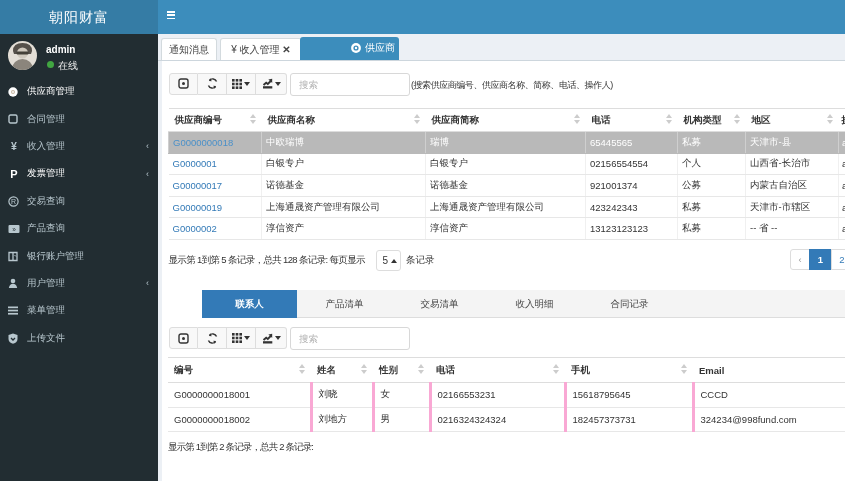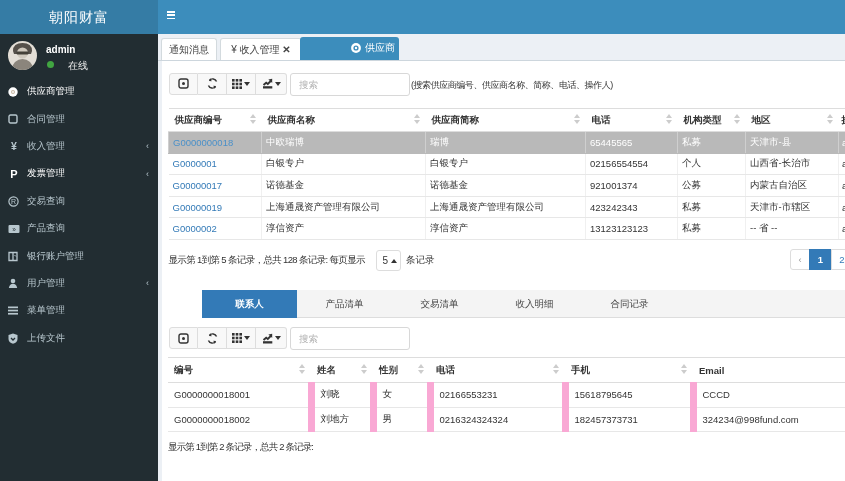--- a/index.html
+++ b/index.html
@@ -11,21 +11,21 @@
 #logo { left:0; top:0; width:158px; height:34px; background:#357ca5; color:#fff; font-size:14px; text-align:center; line-height:34px; letter-spacing:1px; }
 #nav { left:158px; top:0; right:0; height:34px; background:#3c8dbc; }
 #burger { left:9px; top:11.4px; width:8px; }
 #burger div { height:1.4px; background:#fff; margin-bottom:1.7px; }
 
 
 #sidebar { left:0; top:34px; width:158px; height:447px; background:#222d32; }
 #avatar { left:8px; top:7px; width:29px; height:29px; border-radius:50%; background:#e3ded6; overflow:hidden; }
 #uname { left:46px; top:10px; color:#fff; font-weight:bold; font-size:10px; }
 #odot { left:47px; top:26.5px; width:7px; height:7px; border-radius:50%; background:#41a541; }
-#online { left:68px; top:24.5px; color:#ececec; font-size:10px; }
+#online { left:58px; top:24.5px; color:#ececec; font-size:10px; }
 #menu { left:0; top:44px; width:158px; }
 .mi { height:27.4px; display:flex; align-items:center; color:#b8c7ce; font-size:9.5px; position:relative; }
 .mi .ic { width:12px; margin-left:8px; margin-right:7px; text-align:center; flex:0 0 12px; }
 .mi.on { color:#fff; }
 .mi .ar { position:absolute; right:9px; color:#b8c7ce; font-size:9px; }
 
 
 #content { left:158px; top:34px; width:687px; height:447px; background:#ecf0f5; }
 #whitebg { left:162px; top:60px; width:683px; height:421px; background:#fff; }
 
@@ -47,21 +47,21 @@
 table { border-collapse:collapse; table-layout:fixed; background:#fff; }
 th, td { font-size:9.5px; padding:4px 6px; text-align:left; overflow:hidden; white-space:nowrap; font-weight:normal; }
 th { color:#333; font-weight:bold; position:relative; }
 .t1 th { height:23px; border-top:1px solid #ddd; border-bottom:1px solid #ddd; }
 .t1 td { padding:0 4px; height:21.6px; border-bottom:1px solid #e7e7e7; border-left:1px solid #f0f0f0; }
 .t1 td:first-child { border-left:none; }
 .t1 a { color:#337ab7; text-decoration:none; }
 .t1 tr.sel td { background:#b9b9b9; color:#fff; border-bottom:1px solid #b9b9b9; border-left:1px solid #cfcfcf; }
 .t1 tr.sel a { color:#4a90c9; }
 .t2 th { height:25px; border-top:1px solid #ddd; border-bottom:1px solid #ddd; }
-.t2 td { padding:0 6px; height:24.5px; border-bottom:1px solid #e7e7e7; border-left:7px solid #f9a8d4; color:#333; }
+.t2 td { padding:0 6px; height:24.5px; border-bottom:1px solid #e7e7e7; border-left:3px solid #f9a8d4; color:#333; }
 .t2 td:first-child { border-left:none; }
 .sort { position:absolute; right:6px; top:5px; }
 .sort i { display:block; width:0; height:0; border-left:3.5px solid transparent; border-right:3.5px solid transparent; }
 .su { border-bottom:4px solid #ccc; margin-bottom:1.5px; }
 .sd { border-top:4px solid #ccc; }
 #pgsize { left:375.5px; top:250px; width:25px; height:21px; border:1px solid #ddd; border-radius:3px; background:#fff; font-size:10px; text-align:left; padding-left:6px; line-height:19px; }
 .caretup { width:0; height:0; border-left:3.5px solid transparent; border-right:3.5px solid transparent; border-bottom:4px solid #333; display:inline-block; margin-left:3px; margin-bottom:1px; }
 .pgr { top:249px; height:21px; border:1px solid #ddd; background:#fff; text-align:center; font-size:9.5px; }
 
 

